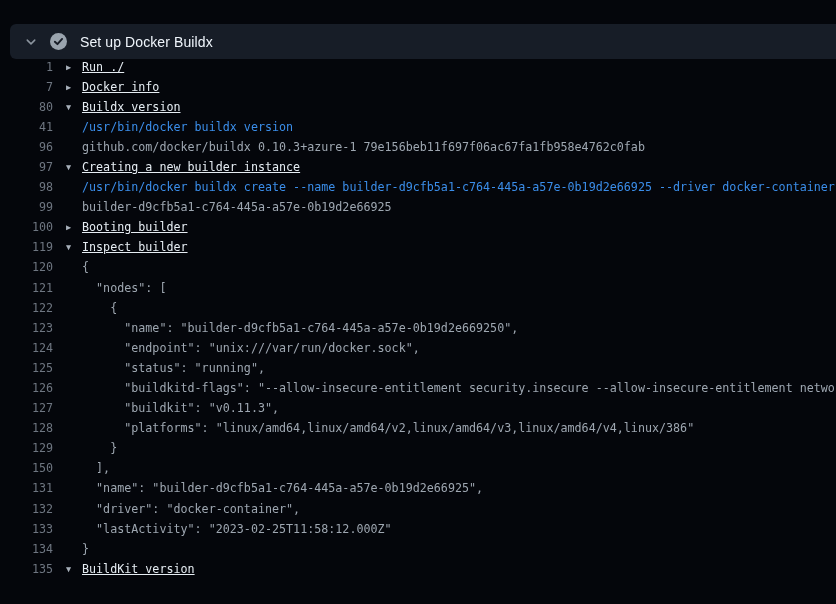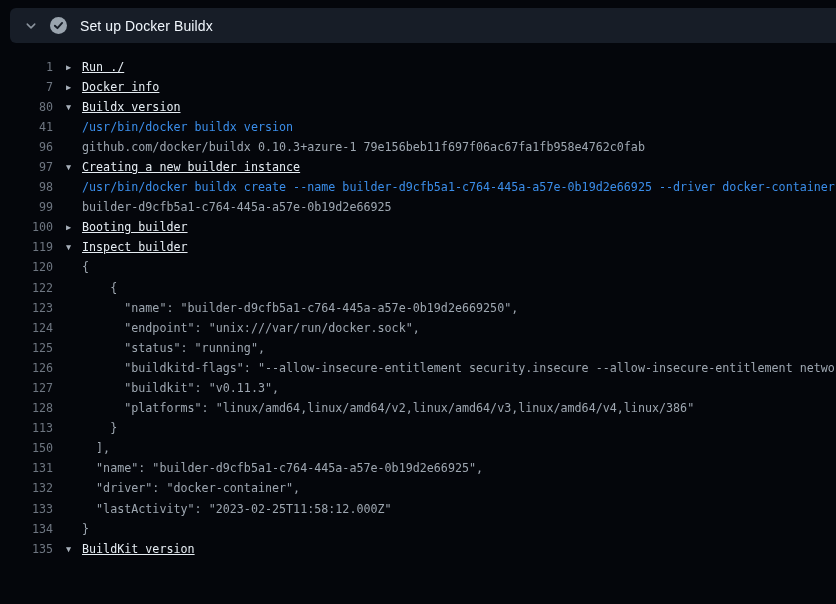--- a/index.html
+++ b/index.html
@@ -14,21 +14,21 @@
     --arrow-gray:#a8b1bb;
   }
   *{margin:0;padding:0;box-sizing:border-box;}
   html,body{width:836px;height:604px;overflow:hidden;}
   body{
     background:var(--page-bg,#04060b);
     font-family:"DejaVu Sans Mono",monospace;
   }
   
   .step-header{
-    position:absolute;left:10px;top:8px;height:35px;width:826px;
+    position:absolute;left:10px;top:24px;height:35px;width:826px;
     background:var(--header-bg,#171d27);
     border-radius:6px 0 0 6px;
     display:flex;align-items:center;
     padding-left:7px;
     cursor:pointer;
   }
   .chev-box{width:16px;height:16px;display:flex;align-items:center;justify-content:center;margin-left:6px;}
   .check-box{width:18px;height:18px;margin-left:10px;display:flex;align-items:center;justify-content:center;}
   .step-title{
     margin-left:13px;
@@ -135,20 +135,25 @@
     <span class="num">119</span>
     <span class="arrow">▼</span>
     <span class="text">Inspect builder</span>
   </div>
     <div class="row t-output">
     <span class="num">120</span>
     <span class="arrow"></span>
     <span class="text">{</span>
   </div>
     <div class="row t-output">
+    <span class="num">121</span>
+    <span class="arrow"></span>
+    <span class="text">  "nodes": [</span>
+  </div>
+    <div class="row t-output">
     <span class="num">122</span>
     <span class="arrow"></span>
     <span class="text">    {</span>
   </div>
     <div class="row t-output">
     <span class="num">123</span>
     <span class="arrow"></span>
     <span class="text">      "name": "builder-d9cfb5a1-c764-445a-a57e-0b19d2e669250",</span>
   </div>
     <div class="row t-output">
@@ -170,21 +175,21 @@
     <span class="num">127</span>
     <span class="arrow"></span>
     <span class="text">      "buildkit": "v0.11.3",</span>
   </div>
     <div class="row t-output">
     <span class="num">128</span>
     <span class="arrow"></span>
     <span class="text">      "platforms": "linux/amd64,linux/amd64/v2,linux/amd64/v3,linux/amd64/v4,linux/386"</span>
   </div>
     <div class="row t-output">
-    <span class="num">113</span>
+    <span class="num">129</span>
     <span class="arrow"></span>
     <span class="text">    }</span>
   </div>
     <div class="row t-output">
     <span class="num">150</span>
     <span class="arrow"></span>
     <span class="text">  ],</span>
   </div>
     <div class="row t-output">
     <span class="num">131</span>

